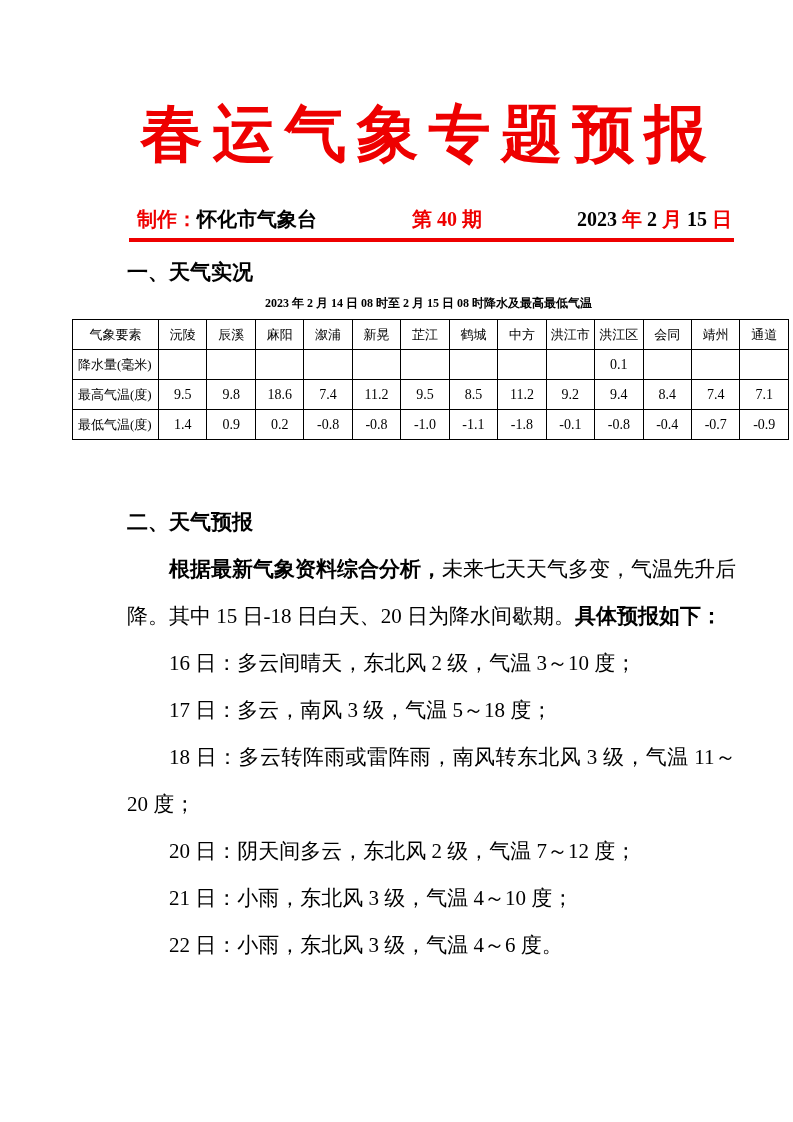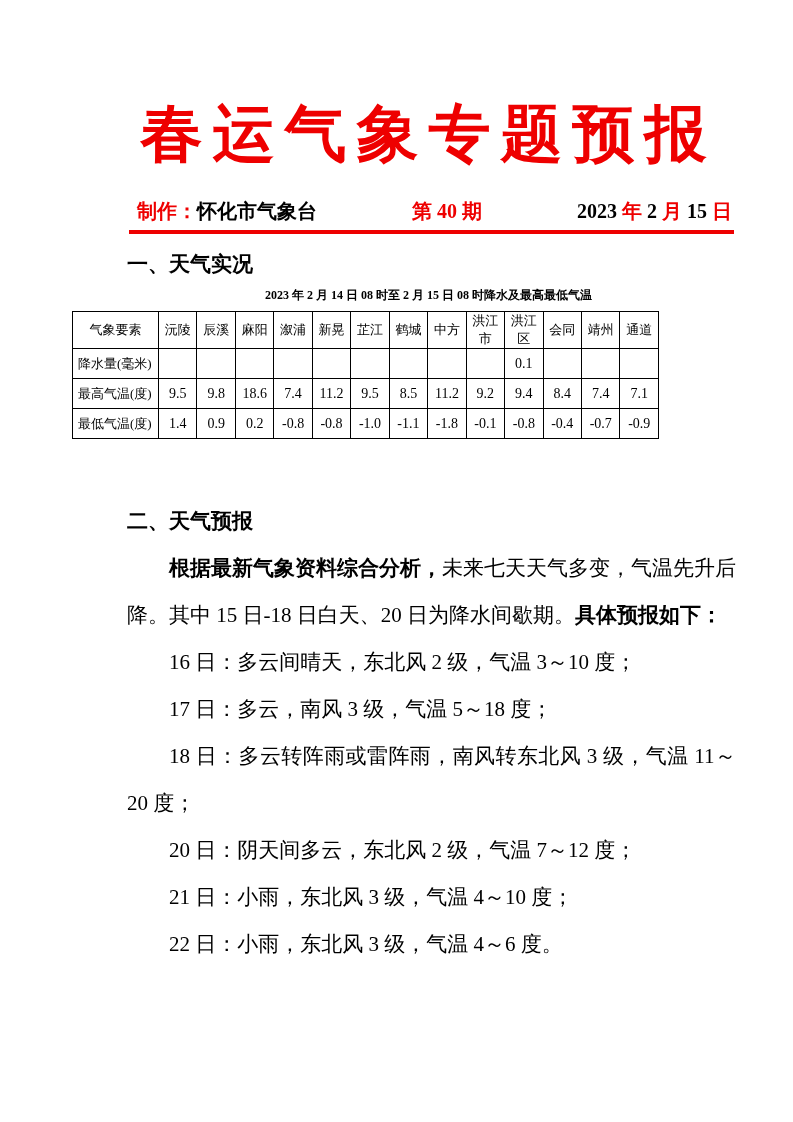--- a/index.html
+++ b/index.html
@@ -28,21 +28,21 @@
   
   .meta {
     display: flex;
     justify-content: space-between;
     align-items: baseline;
     margin: 16px 93px 0 105px;
     font-size: 20px;
     font-weight: bold;
     white-space: nowrap;
   }
-  .red { color: #ee0000; }
+  .red { color: #ee0000; margin-top: 8px; }
   .blk { color: #000000; }
   .meta-date span { margin-right: 5px; }
   .meta-date span:last-child { margin-right: 0; }
   .rule {
     height: 4px;
     background: #ee0000;
     margin: 5px 91px 0 97px;
   }
   
   .sec-heading {
@@ -54,21 +54,21 @@
   .table-title {
     margin-top: 5px;
     text-align: center;
     font-size: 12px;
     font-weight: bold;
     line-height: 22px;
   }
   
   table.wx {
     margin: 5px 0 0 40px;
-    width: 587px;
+    width: 717px;
     border-collapse: collapse;
     table-layout: fixed;
     font-size: 13px;
   }
   table.wx col.c-label { width: 86px; }
   table.wx th, table.wx td {
     border: 1px solid #000;
     height: 29px;
     text-align: center;
     vertical-align: middle;

